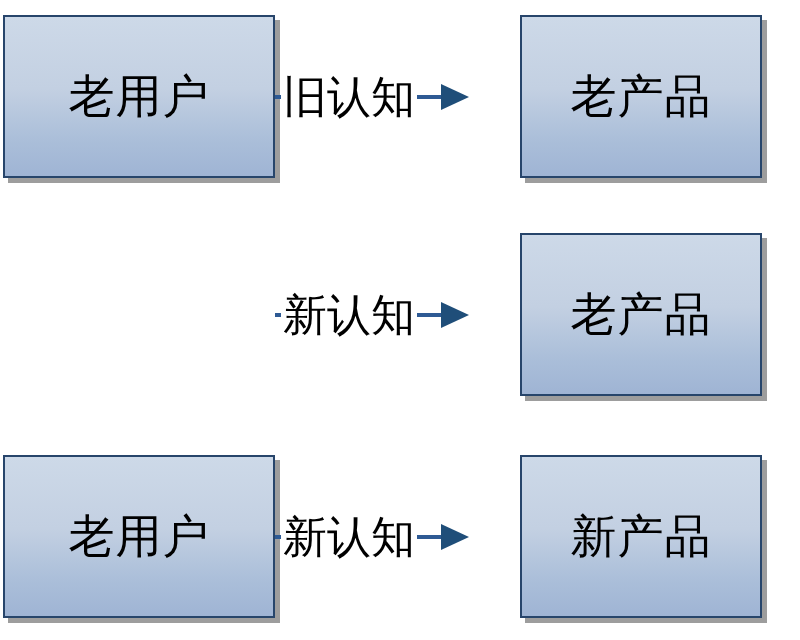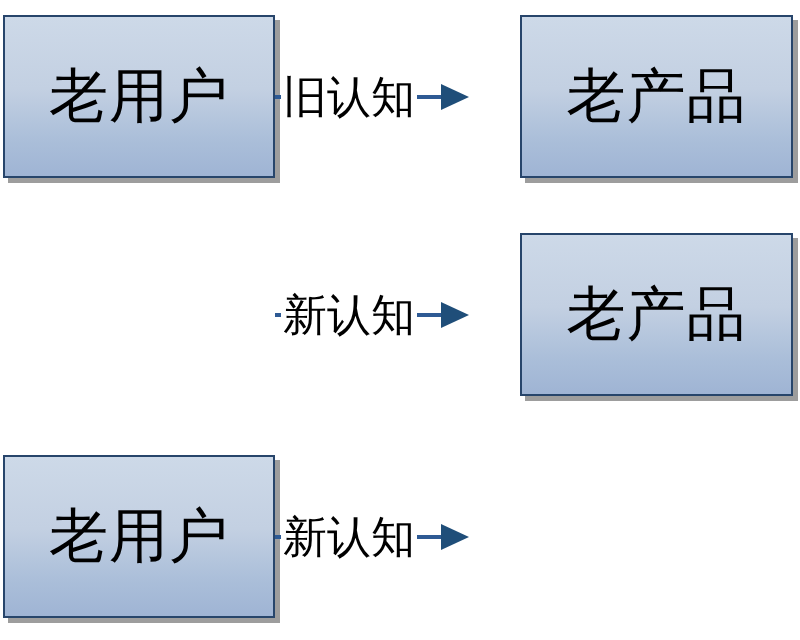--- a/index.html
+++ b/index.html
@@ -38,23 +38,23 @@
       var(--box-fill-top, #cdd9e8) 0%,
       #c3d0e2 45%,
       #aabed9 78%,
       var(--box-fill-bottom, #9fb4d4) 100%);
     box-shadow: 5px 5px 0 var(--box-shadow, #9d9d9d);
     display: flex;
     align-items: center;
     justify-content: center;
   }
   .left-box { left: 3px; width: 272px; }
-  .right-box { left: 520px; width: 273px; }
+  .right-box { left: 520px; width: 242px; }
   .box-label {
-    font-size: 59px;
+    font-size: 46px;
     letter-spacing: 1px;
     color: var(--text, #000000);
     white-space: nowrap;
     text-align: right;
   }
   .connector {
     position: absolute;
     left: 275px;
     width: 194px;
     top: 50%;
@@ -118,15 +118,18 @@
   <div class="row row-3">
     <div class="box left-box">
       <span class="box-label">老用户</span>
     </div>
     <div class="connector">
       <span class="seg seg-left"></span>
       <span class="arrow-label">新认知</span>
       <span class="seg seg-right"></span>
       <span class="arrowhead"></span>
     </div>
+    <div class="box right-box">
+      <span class="box-label">新产品</span>
+    </div>
   </div>
 
 </div>
 
 </body></html>

